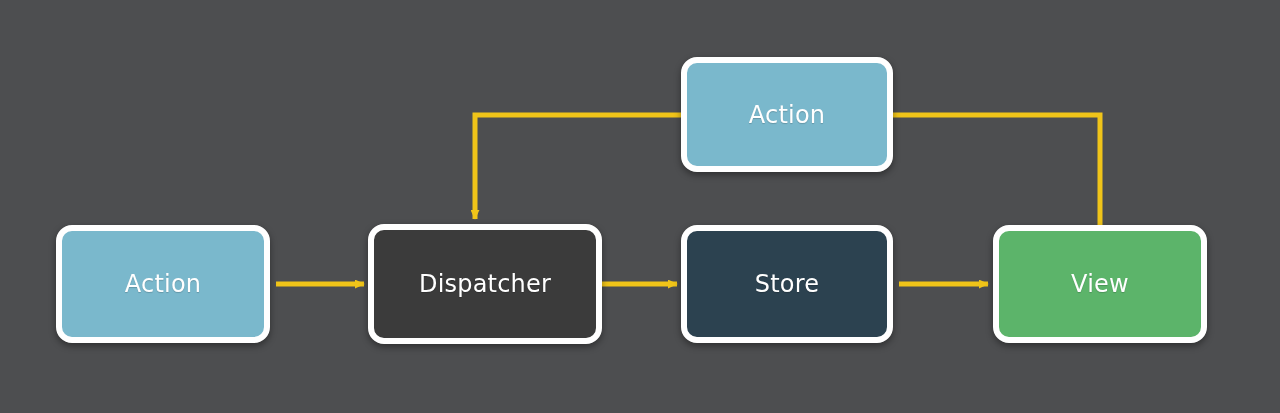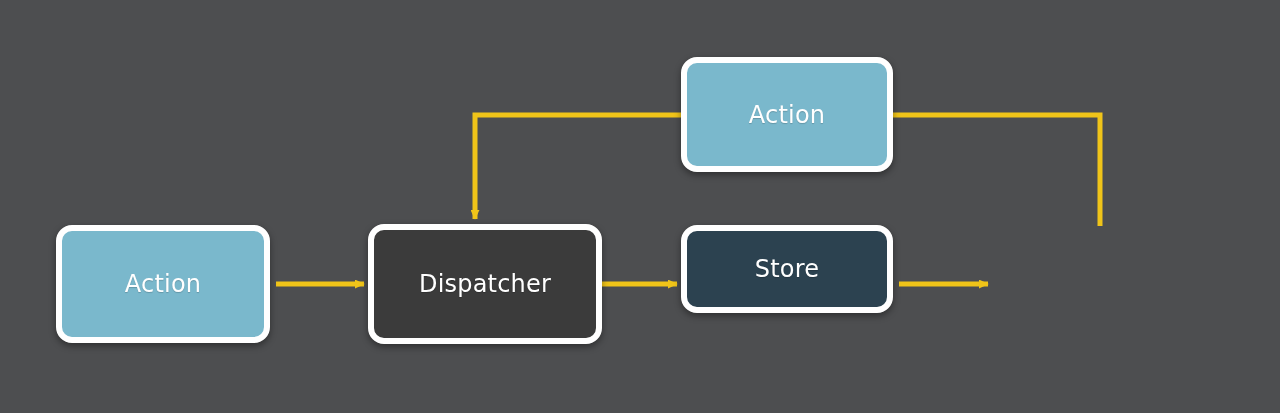--- a/index.html
+++ b/index.html
@@ -42,21 +42,21 @@
     -webkit-font-smoothing: antialiased;
   }
   .node-label {
     display: block;
     line-height: 1;
     text-shadow: 0 1px 1px rgba(0,0,0,0.18);
   }
   
   .n-action-left     { left: 56px;  top: 225px; width: 214px; height: 118px; }
   .n-dispatcher      { left: 368px; top: 224px; width: 234px; height: 120px; }
-  .n-store           { left: 681px; top: 225px; width: 212px; height: 88px; }
+  .n-store           { left: 681px; top: 225px; width: 212px; height: 118px; }
   .n-view            { left: 993px; top: 225px; width: 214px; height: 118px; }
   .n-action-top      { left: 681px; top: 57px;  width: 212px; height: 115px; }
 </style>
 </head>
 <body>
 
 <div id="diagram">
 
   <svg id="connectors" viewBox="0 0 1280 413" xmlns="http://www.w3.org/2000/svg">
     <defs>
@@ -95,14 +95,17 @@
   </div>
 
   <div class="node n-dispatcher" style="background:#3b3b3b;">
     <span class="node-label">Dispatcher</span>
   </div>
 
   <div class="node n-store" style="background:#2c4250;">
     <span class="node-label">Store</span>
   </div>
 
+  <div class="node n-view" style="background:#5cb46a;">
+    <span class="node-label">View</span>
+  </div>
 
 </div>
 
 </body></html>

